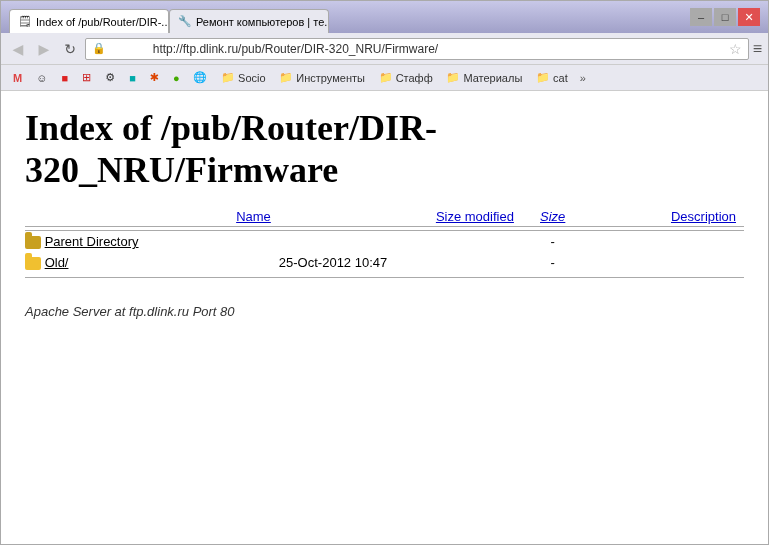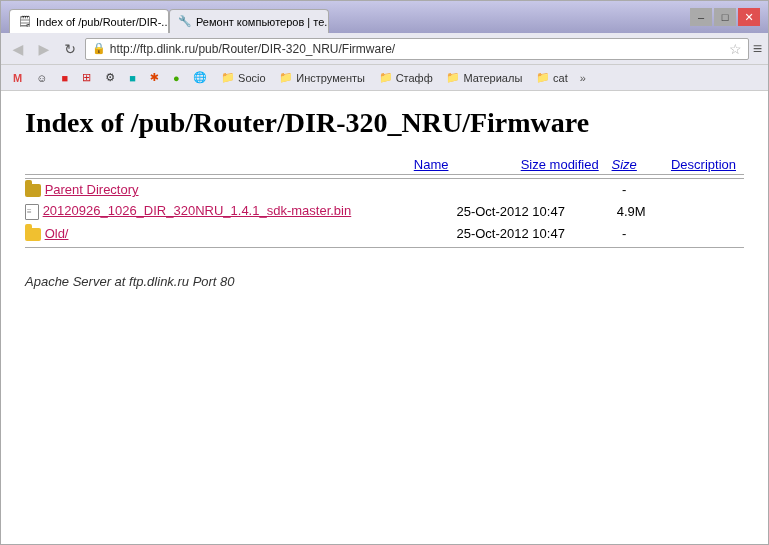--- a/index.html
+++ b/index.html
@@ -96,20 +96,21 @@
       gap: 4px;
     }
     .address-bar-icon { font-size: 11px; color: #666; }
     .address-input {
       flex: 1;
       border: none;
       outline: none;
       font-size: 12px;
       color: #333;
       background: transparent;
+      margin-left: 43px;
     }
     .star-icon { color: #aaa; font-size: 14px; cursor: pointer; }
     .menu-icon { font-size: 16px; color: #555; cursor: pointer; }
 
     
     .bookmarks-bar {
       background: #e8e8f0;
       height: 26px;
       display: flex;
       align-items: center;
@@ -135,21 +136,21 @@
     .bm-gmail { color: #d44; font-weight: bold; font-size: 11px; }
 
     
     .page-content {
       flex: 1;
       background: white;
       overflow-y: auto;
       padding: 16px 24px;
     }
     .page-title {
-      font-size: 28px;
+      font-size: 36px;
       font-weight: bold;
       color: #000;
       margin-bottom: 16px;
       font-family: Times New Roman, serif;
     }
 
     
     .file-table {
       width: 100%;
       border-collapse: collapse;
@@ -166,21 +167,21 @@
     }
     .file-table th.right { text-align: center; font-style: italic; }
     .file-table td {
       padding: 3px 8px 3px 0;
       font-size: 13px;
       vertical-align: middle;
     }
     .file-table tr:first-child td { border-top: 1px solid #ddd; }
     .file-table tr td:first-child { white-space: nowrap; }
     .file-link {
-      color: #be185d;
+      color: #000000;
       text-decoration: underline;
       cursor: pointer;
       font-size: 13px;
     }
     .separator-row td { border-bottom: 1px solid #aaa; padding: 0; height: 4px; }
     .footer-text {
       margin-top: 26px;
       font-style: italic;
       font-size: 13px;
       color: #333;
@@ -351,29 +352,20 @@
           <td>
             <span class="icon-back-folder"></span>
             <a class="file-link">Parent Directory</a>
           </td>
           <td></td>
           <td style="text-align:center">-</td>
           <td></td>
         </tr>
         <tr>
           <td>
-            <span class="icon-file"></span>
-            <a class="file-link">20120926_1026_DIR_320NRU_1.4.1_sdk-master.bin</a>
-          </td>
-          <td>25-Oct-2012 10:47</td>
-          <td style="text-align:right;padding-right:4px">4.9M</td>
-          <td></td>
-        </tr>
-        <tr>
-          <td>
             <span class="icon-folder"></span>
             <a class="file-link">Old/</a>
           </td>
           <td>25-Oct-2012 10:47</td>
           <td style="text-align:center">-</td>
           <td></td>
         </tr>
         <tr class="separator-row">
             <td colspan="4"></td>
           </tr>

